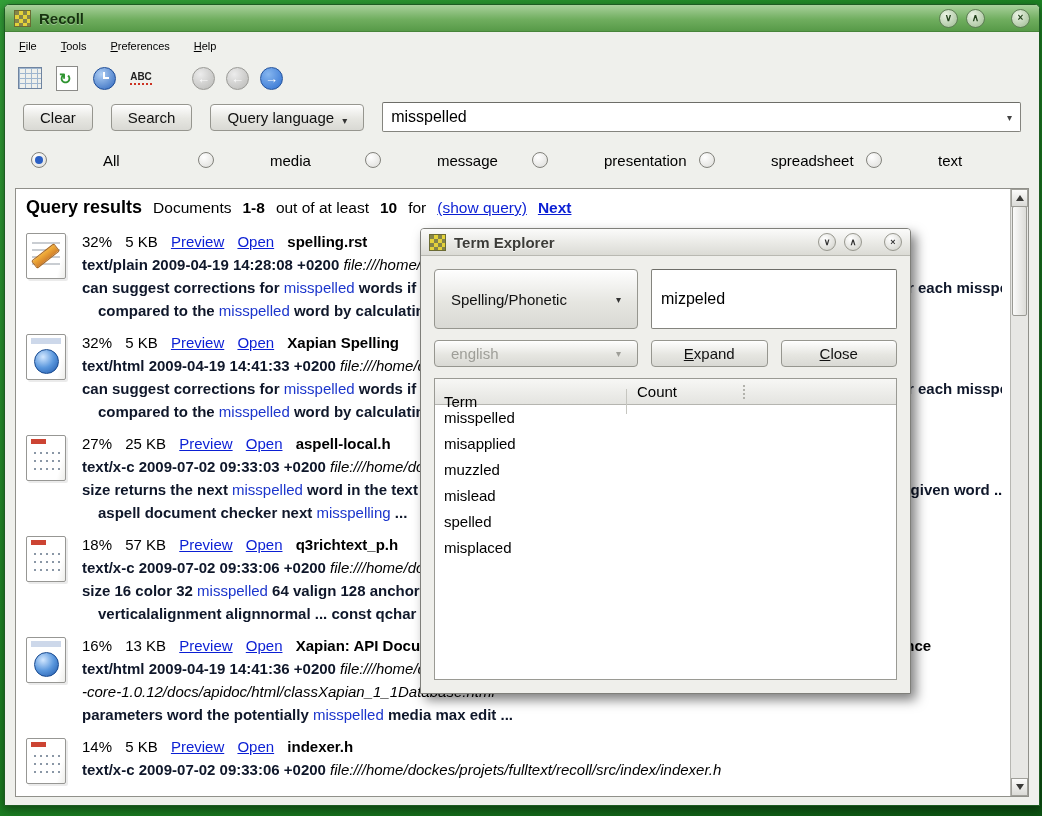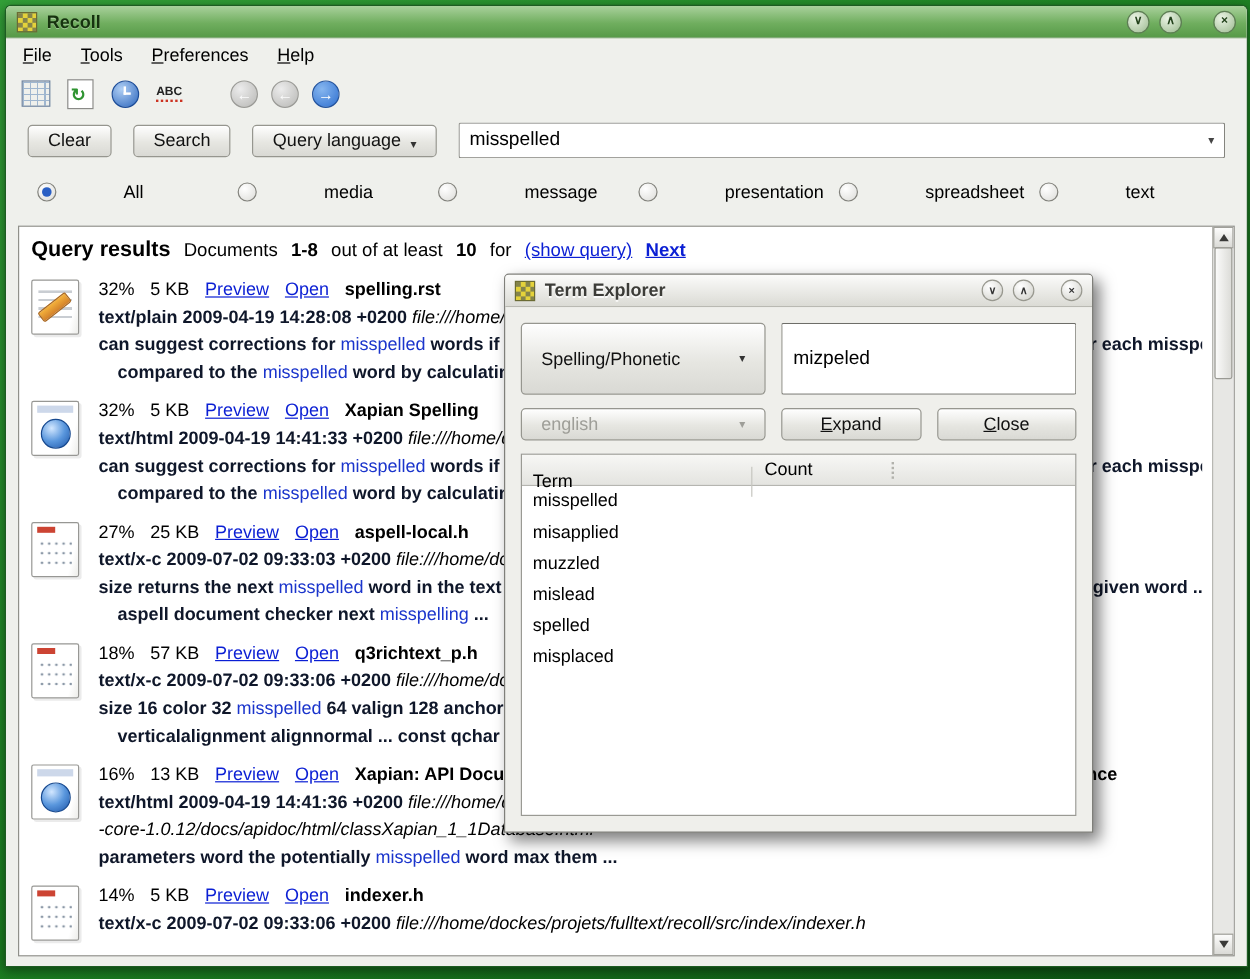--- a/index.html
+++ b/index.html
@@ -30,21 +30,21 @@
   .tb-text{font-weight:bold;font-size:15px;color:#16330f;text-shadow:0 1px 0 rgba(255,255,255,.35);}
   .spacer{flex:1;}
   .wbtn{
     width:17px;height:17px;border-radius:50%;flex:none;cursor:default;
     background:radial-gradient(circle at 35% 30%,#eaf3e4,#9cba90);
     border:1px solid #5d7d54;display:flex;align-items:center;justify-content:center;
     font-size:10px;line-height:1;color:#23421c;font-weight:bold;
   }
   .wbtn.closer{margin-left:18px;}
   
-  .menubar{height:28px;flex:none;display:flex;align-items:center;gap:24px;padding:0 14px;font-size:15px;}
+  .menubar{height:28px;flex:none;display:flex;align-items:center;gap:24px;padding:0 14px;font-size:11px;}
   .menu-item{cursor:default;}
   .menu-item u{text-decoration:underline;}
   
   .toolbar{height:36px;flex:none;display:flex;align-items:center;gap:11px;padding:0 12px;}
   .tbtn{width:26px;height:26px;display:flex;align-items:center;justify-content:center;position:relative;border-radius:3px;}
   .tsep{width:16px;height:1px;}
   .ic-page{width:20px;height:23px;background:#fff;border:1px solid #8b8b88;position:relative;}
   .ic-grid{position:absolute;inset:3px 2px 2px 2px;
     background-image:repeating-linear-gradient(180deg,#9fb6cf 0 1px,transparent 1px 5px),
                      repeating-linear-gradient(90deg,#9fb6cf 0 1px,transparent 1px 6px);}
@@ -362,21 +362,21 @@
           <div class="rhead">
             <span>16%</span>
             <span>13 KB</span>
             <a class="lnk">Preview</a>
             <a class="lnk">Open</a>
             <span class="rtitle">Xapian: API Documentation for the Xapian 1.1 branch: Xapian::Database Class Reference</span>
           </div>
           <div>
               <div class="rline"><span class="k-p">text/html  2009-04-19 14:41:36 +0200   </span><span class="k-i">file:///home/dockes/projets/xapian</span></div>
               <div class="rline"><span class="k-i">-core-1.0.12/docs/apidoc/html/classXapian_1_1Database.html</span></div>
-              <div class="rline"><span class="k-p">parameters word the potentially </span><span class="k-h">misspelled</span><span class="k-p"> word max them ...</span></div>
+              <div class="rline"><span class="k-p">parameters word the potentially </span><span class="k-h">misspelled</span><span class="k-p"> media max edit ...</span></div>
             </div>
         </div>
       </div>
 
       <div class="res">
         <div class="ricon">
             <div class="fic k-src"></div>
           </div>
         <div class="rbody">
           <div class="rhead">

